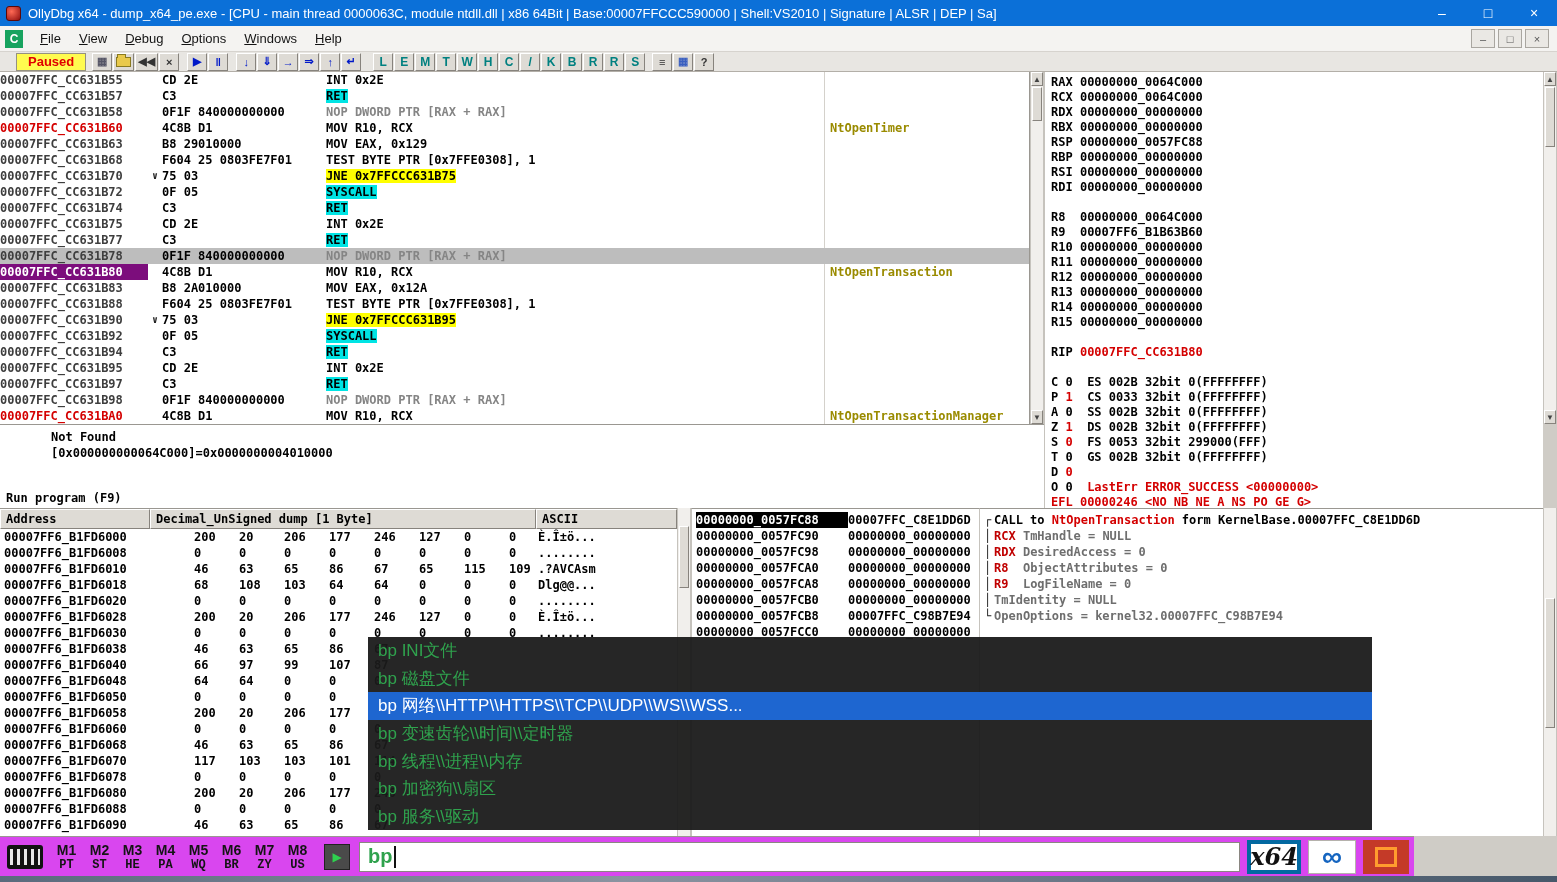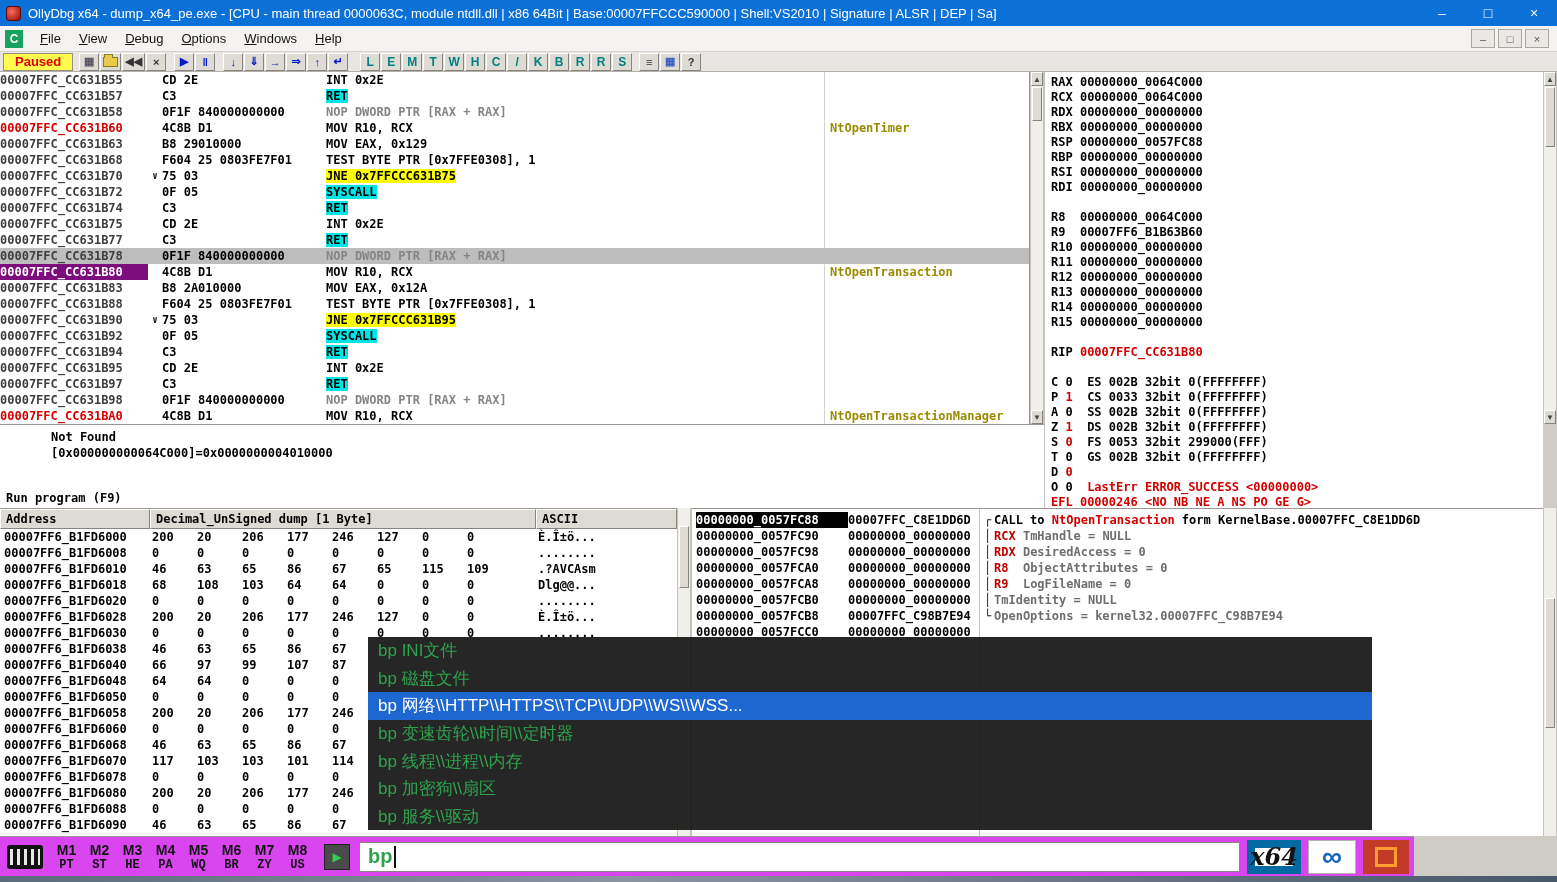--- a/index.html
+++ b/index.html
@@ -16,21 +16,21 @@
 
   
   .menubar { position:absolute; left:0; top:26px; width:1557px; height:26px; background:#f4f3f1; border-bottom:1px solid #d6d3ce; display:flex; align-items:center; font-size:13px; color:#141414; }
   .app-box { width:18px; height:18px; margin:0 8px 0 5px; background:#17a35f; color:#fff; font-weight:bold; font-size:12px; display:flex; align-items:center; justify-content:center; flex:none; }
   .menu-item { padding:0 9px; height:100%; display:flex; align-items:center; }
   .menu-item .mk { text-decoration:underline; }
   .mdi-btns { margin-left:auto; display:flex; gap:3px; padding-right:8px; }
   .mdi-btn { width:24px; height:19px; border:1px solid #a9a6a0; background:#eae8e4; color:#555; display:flex; align-items:center; justify-content:center; font-size:11px; }
 
   
-  .toolbar { position:absolute; left:0; top:52px; width:1557px; height:20px; background:#e8e6e2; border-bottom:1px solid #b3afa8; display:flex; align-items:center; padding-left:3px; gap:1px; }
+  .toolbar { position:absolute; left:0; top:52px; width:1557px; height:20px; background:#e8e6e2; border-bottom:1px solid #b3afa8; display:flex; align-items:center; padding-left:16px; gap:1px; }
   .paused { background:#fffb4f; color:#e00000; font-weight:bold; font-size:13px; height:18px; padding:0 11px; display:flex; align-items:center; border:1px solid #95917f; margin-right:5px; flex:none; }
   .tbtn { min-width:20px; height:18px; background:#dedbd5; border:1px solid; border-color:#ffffff #87837d #87837d #ffffff; display:flex; align-items:center; justify-content:center; font-size:11px; font-weight:bold; white-space:nowrap; padding:0 2px; }
   .c-blue { color:#0018c8; } .c-dark { color:#333; } .c-dim { color:#556; }
   .c-teal { color:#008080; font-size:12px; width:20px; }
   .c-multi { color:#3a5fc0; }
   .c-sep { background:transparent; border:none; min-width:6px; width:6px; padding:0; }
   .c-folder { color:#b08d00; }
   .c-folder span { display:block; width:15px; height:10px; background:#e9c94b; border:1px solid #8a7a20; position:relative; font-size:0; }
   .c-folder span::before { content:""; position:absolute; top:-4px; left:0; width:7px; height:3px; background:#e9c94b; border:1px solid #8a7a20; border-bottom:none; }
 
@@ -67,21 +67,21 @@
   
   .infopane { left:0; top:424px; width:1044px; height:84px; border-top:1px solid #9a9791; padding:4px 0 2px 6px; display:flex; flex-direction:column; }
   .info-line { height:16px; line-height:16px; white-space:pre;padding-left:45px; }
   .info-status { margin-top:auto; height:16px; line-height:16px; }
 
   
   .dump { left:0; top:508px; width:677px; height:328px; border-top:1px solid #9a9791; }
   .dump-head { display:flex; height:20px; }
   .dh { background:#dedbd5; border:1px solid; border-color:#fff #87837d #87837d #fff; padding:2px 0 0 5px; height:20px; flex:none; overflow:hidden; white-space:nowrap; }
   .dh-a { width:150px; } .dh-b { width:386px; } .dh-c { width:141px; }
-  .dump-row { height:16px; line-height:16px; display:flex; white-space:pre; position:relative; }
+  .dump-row { height:16px; line-height:16px; display:flex; white-space:pre; position:relative;gap:42px; }
   .du-addr { width:150px; padding-left:4px; flex:none; }
   .du-cells { display:flex; flex:none; }
   .cell { width:45px; flex:none; padding-left:2px; }
   .du-ascii { position:absolute; left:538px; }
 
   
   .stack { left:691px; top:508px; width:288px; height:328px; border-left:1px solid #c6c3bd; border-top:1px solid #9a9791; padding-top:3px; }
   .st-row { height:16px; line-height:16px; display:flex; white-space:pre; padding-left:4px; }
   .st-addr { width:152px; flex:none; }
   .st-addr.sel { background:#000; color:#fff; }
@@ -103,21 +103,21 @@
   .bottombar { position:absolute; left:0; top:836px; width:1414px; height:40px; background:#d946ef; border-top:1px solid #9a9791; display:flex; align-items:center; }
   .kbd { width:36px; height:24px; background:#121212; border-radius:3px; margin:0 7px; flex:none; position:relative; }
   .kbd::before { content:""; position:absolute; inset:4px 3px; background-image:repeating-linear-gradient(90deg,#e8e8e8 0 3px,transparent 3px 7px), repeating-linear-gradient(0deg,transparent 0 2px,#121212 2px 4px); }
   .mblock { display:flex; flex-direction:column; justify-content:center; margin-right:10px; flex:none; }
   .mrow { display:flex; }
   .mcell { width:33px; text-align:center; font-weight:bold; font-size:14px; color:#141414; }
   .crow .mcell { font-size:12px;font-family:Liberation Mono, monospace; }
   .console-icon { width:26px; height:26px; background:#4a4a4a; border:1px solid #222; margin-right:9px; display:flex; align-items:center; justify-content:center; color:#2fd04f; font-size:12px; flex:none; }
   .cmd { flex:1; height:30px; background:#fff; border:1px solid #8a8781; margin-right:7px; display:flex; align-items:center; padding-left:8px; font-size:20px; font-weight:bold; color:#2fa24d; }
   .caret { width:2px; height:22px; background:#111; margin-left:2px; }
-  .x64logo { width:54px; height:34px; border:8px solid #0369a1; background:#fff; display:flex; align-items:center; justify-content:center; font:italic bold 24px "DejaVu Serif",serif; color:#111; margin-right:7px; flex:none; }
+  .x64logo { width:54px; height:34px; border:4px solid #0369a1; background:#fff; display:flex; align-items:center; justify-content:center; font:italic bold 24px "DejaVu Serif",serif; color:#111; margin-right:7px; flex:none; }
   .inf-icon { width:48px; height:34px; background:#fff; border:1px solid #b5b2ac; display:flex; align-items:center; justify-content:center; color:#1565c0; font-size:28px; font-weight:bold; margin-right:7px; flex:none; }
   .plugin-icon { width:46px; height:34px; background:#c43a28; display:flex; align-items:center; justify-content:center; margin-right:5px; flex:none; }
   .plugin-inner { width:22px; height:20px; border:3px solid #ff9d2e; }
   .wallpaper { position:absolute; left:0; top:876px; width:1557px; height:6px; background:linear-gradient(90deg,#5a6b7d,#8a93a0 40%,#47586a); }
 </style>
 </head>
 <body>
 
 <div class="titlebar">
   <span class="title-icon"></span>

